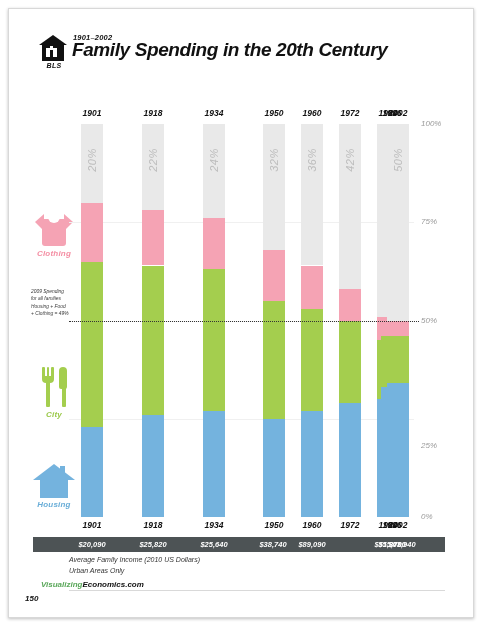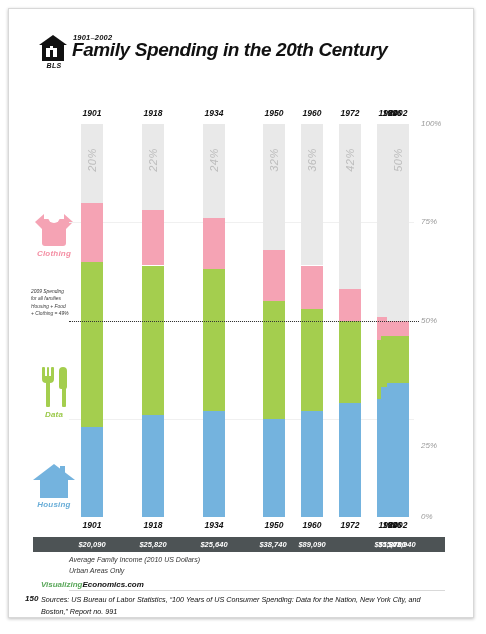--- a/index.html
+++ b/index.html
@@ -179,21 +179,21 @@
       <div class="tine t2"></div>
       <div class="tine t3"></div>
       <div class="base"></div>
       <div class="handle"></div>
     </div>
     <div class="knife">
       <div class="blade"></div>
       <div class="khandle"></div>
     </div>
   </div>
-  <div class="leg-cap" style="left:14px;top:401px;color:#9bc94a;">Data</div>
+  <div class="leg-cap" style="left:14px;top:401px;color:#9bc94a;">City</div>
 
   <div class="hhouse">
     <div class="chim"></div>
     <div class="roof"></div>
     <div class="body"></div>
   </div>
   <div class="leg-cap" style="left:14px;top:491px;color:#6aaed8;">Housing</div>
 
   <div class="colhead" id="colhead">
       <span style="left: 3px; width: 40px;">1901</span>
@@ -316,15 +316,14 @@
   <div class="incnote">
     <div>Average Family Income (2010 US Dollars)</div>
     <div>Urban Areas Only</div>
   </div>
 
   <div class="foot-rule"></div>
   <div class="brand">
     <span class="vz">Visualizing</span><span>Economics.com</span>
   </div>
   <div class="pagenum">150</div>
-  <div class="srctext">Sources: US Bureau of Labor Statistics, “100 Years of US Consumer Spending: Data for the Nation, New York City, and Boston,” Report no. 991</div>
 
 </div>
 
 </body></html>

